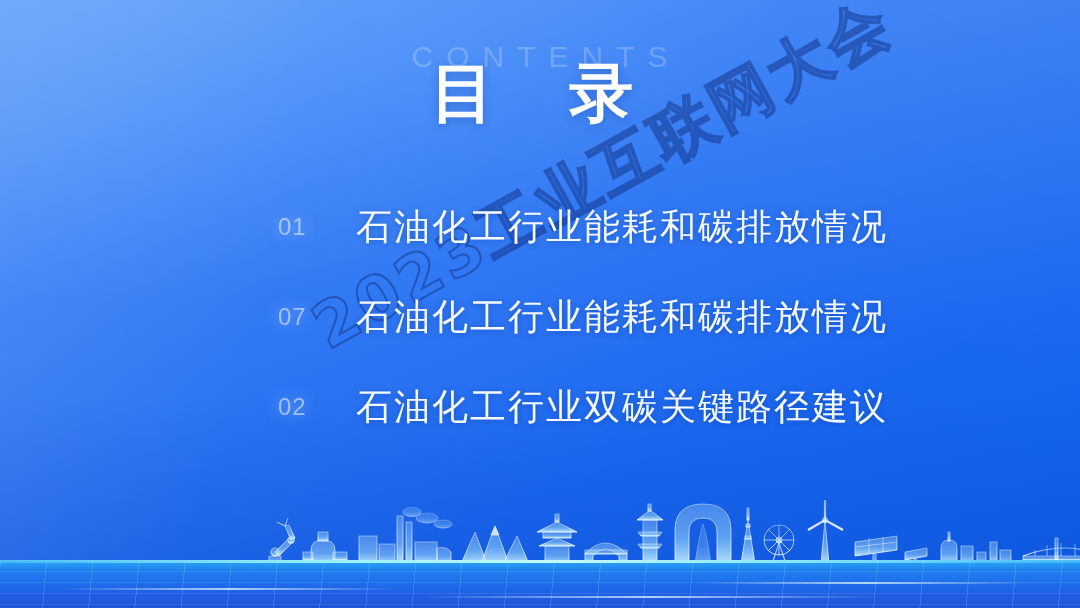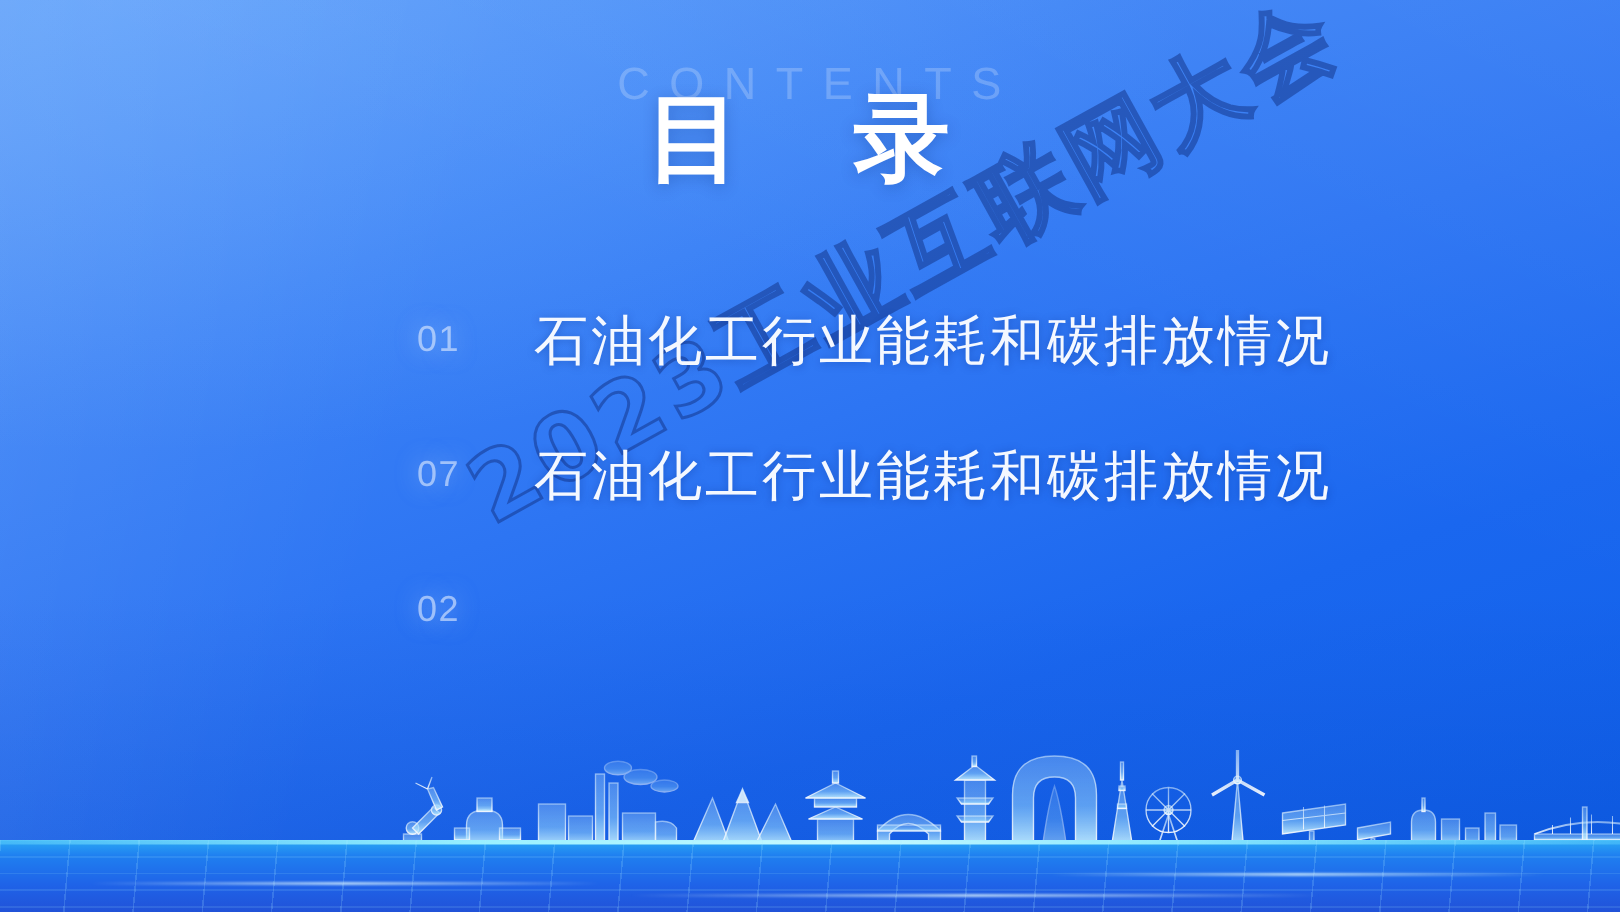--- a/index.html
+++ b/index.html
@@ -177,20 +177,21 @@
       <div class="toc-text">石油化工行业能耗和碳排放情况</div>
     </div>
 
     <div class="toc-item">
       <div class="toc-num">07</div>
       <div class="toc-text">石油化工行业能耗和碳排放情况</div>
     </div>
 
     <div class="toc-item">
       <div class="toc-num">02</div>
+      <div class="toc-text">石油化工行业双碳关键路径建议</div>
     </div>
 
   </div>
 
   <div class="skyline">
     <svg viewBox="0 0 560 62" preserveAspectRatio="none" aria-hidden="true">
       <defs>
         <linearGradient id="sil" x1="0" y1="0" x2="0" y2="1">
           <stop offset="0%" stop-color="#bfe8ff" stop-opacity="0.30"></stop>
           <stop offset="55%" stop-color="#9fdcff" stop-opacity="0.55"></stop>

